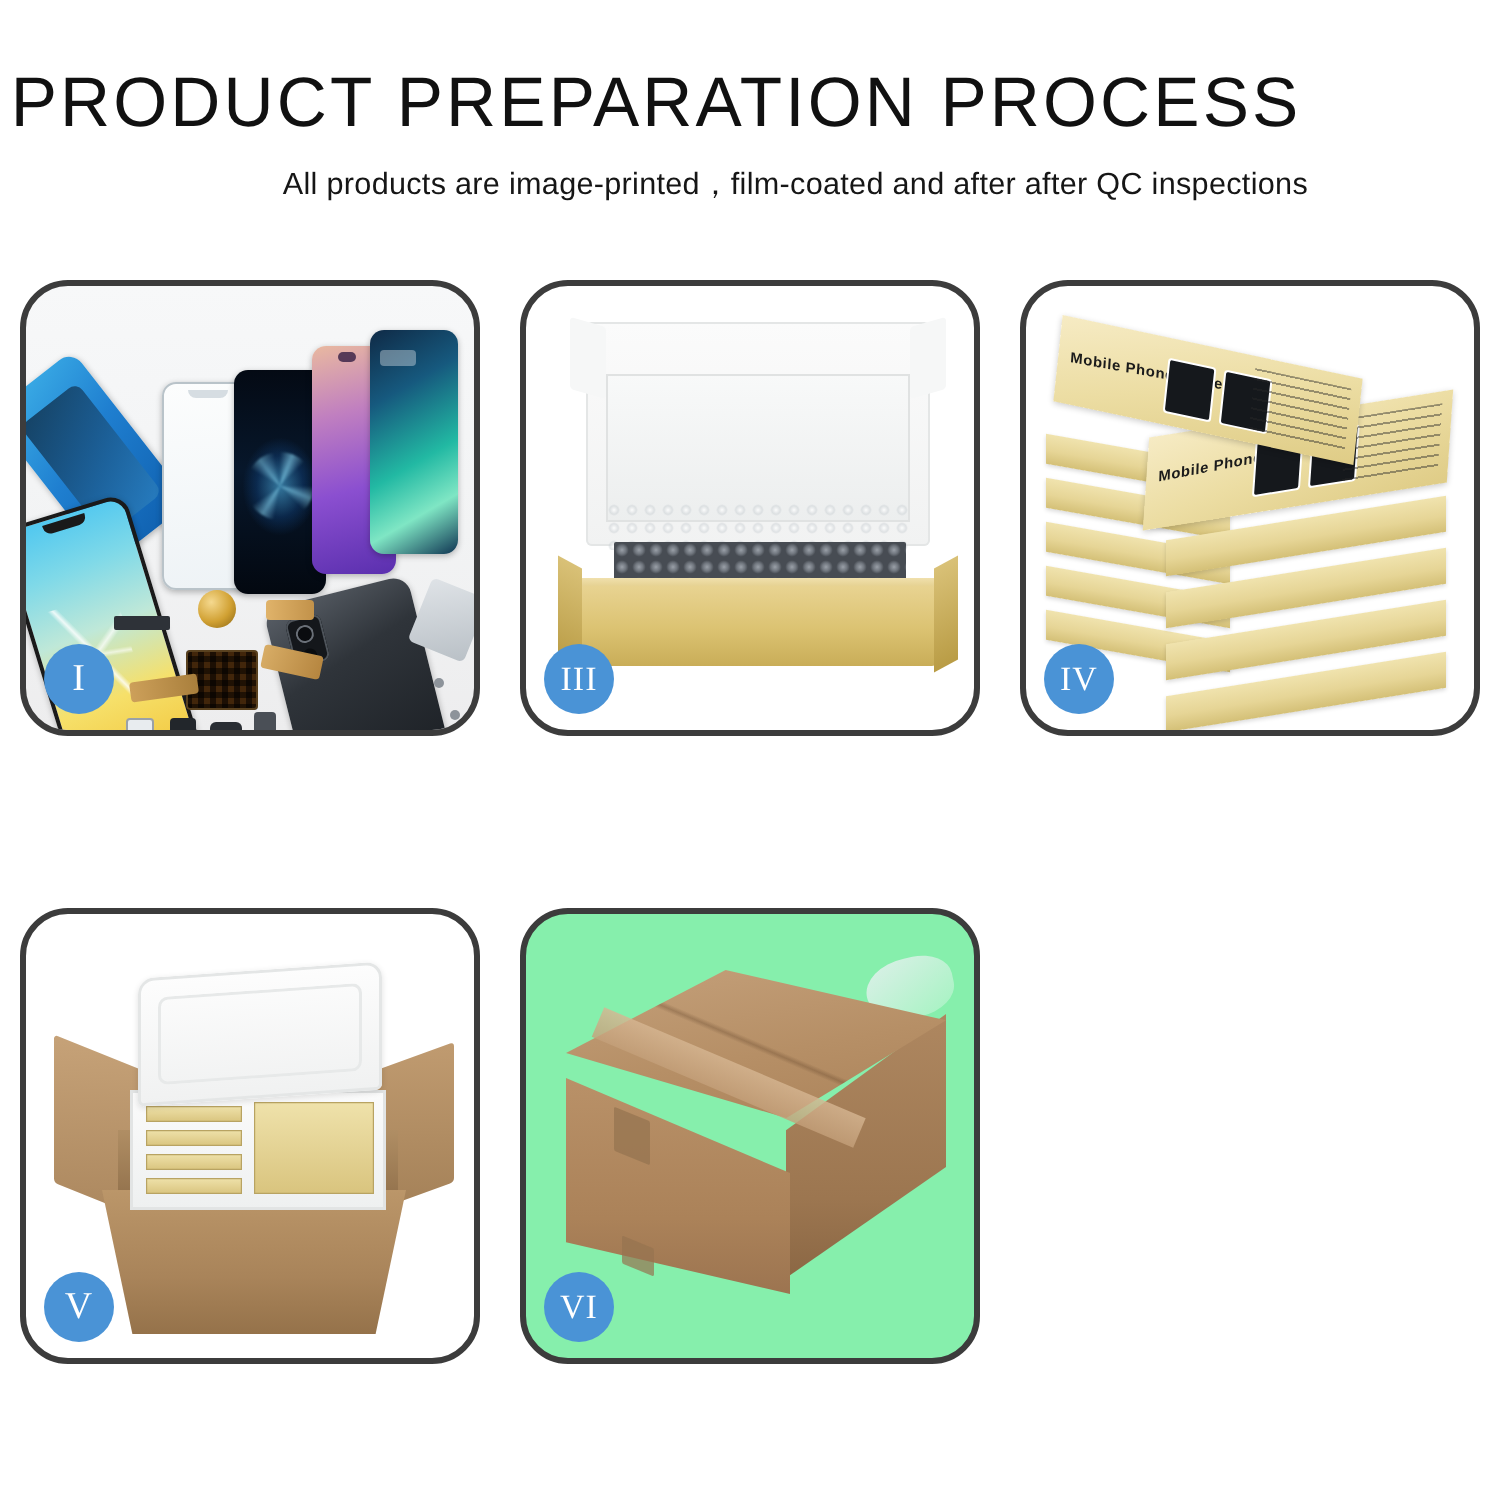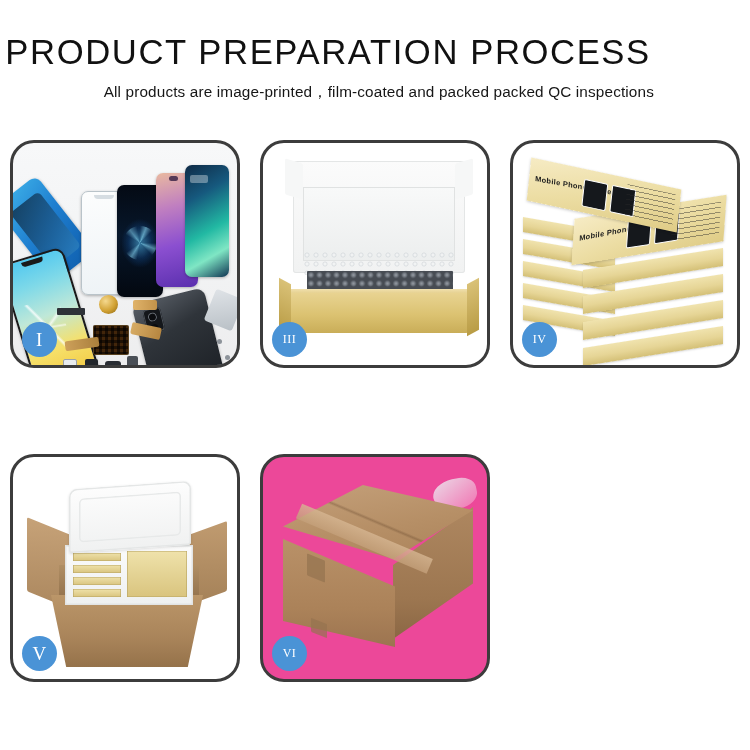--- a/index.html
+++ b/index.html
@@ -88,21 +88,21 @@
     background: #4a93d6;
     color: #ffffff;
     font-family: "Liberation Serif", serif;
     font-size: 19px;
     line-height: 35px;
     text-align: center;
     letter-spacing: 0.5px;
     z-index: 30;
     user-select: none;
   }
-  .badge.wide { font-size: 12px; }
+  .badge.wide { font-size: 17px; }
 
   
   .p1 { background: linear-gradient(180deg,#f7f8f9 0%,#f2f3f4 55%,#ededee 100%); }
   .phone {
     position: absolute;
     border-radius: 7px;
     box-shadow: 0 1px 3px rgba(0,0,0,.28);
     overflow: hidden;
   }
   
@@ -462,21 +462,21 @@
     border-radius:5px;
   }
   .ybox-in-foam {
     position:absolute; height: 8px;
     background: linear-gradient(180deg,#efe2ab,#d9c47e);
     box-shadow: inset 0 0 0 .6px #b8a362;
     z-index: 5;
   }
 
   
-  .p6 { background: #ec4899; }
+  .p6 { background: #86efac; }
   .bigbox { position:absolute; left: 20px; top: 28px; width: 190px; height: 164px; }
   .bb-top {
     position:absolute; left: 0; top: 0; width: 190px; height: 74px;
     background: linear-gradient(170deg,#c4a07a 0%,#b68f66 55%,#ab835a 100%);
     clip-path: polygon(42% 0, 100% 34%, 58% 100%, 0 56%);
   }
   .bb-front {
     position:absolute; left: 0; top: 54px; width: 112px; height: 108px;
     background: linear-gradient(180deg,#b99168 0%,#ab8259 65%,#9c7450 100%);
     clip-path: polygon(0 0, 100% 44%, 100% 100%, 0 76%);
@@ -513,21 +513,21 @@
     transform: rotate(-12deg);
   }
 </style>
 </head>
 <body>
 
 <div class="page">
 
   <div class="header">
     <h1 class="title">PRODUCT PREPARATION PROCESS</h1>
-    <p class="subtitle">All products are image-printed，film-coated and packed packed QC inspections</p>
+    <p class="subtitle">All products are image-printed，film-coated and after after QC inspections</p>
   </div>
 
   <div class="grid">
 
     <div class="panel p1">
       <div class="panel-art">
         <div class="phone ph-blue"></div>
         <div class="phone ph-glass"></div>
         <div class="phone ph-dark"></div>
         <div class="phone ph-purple"></div>

